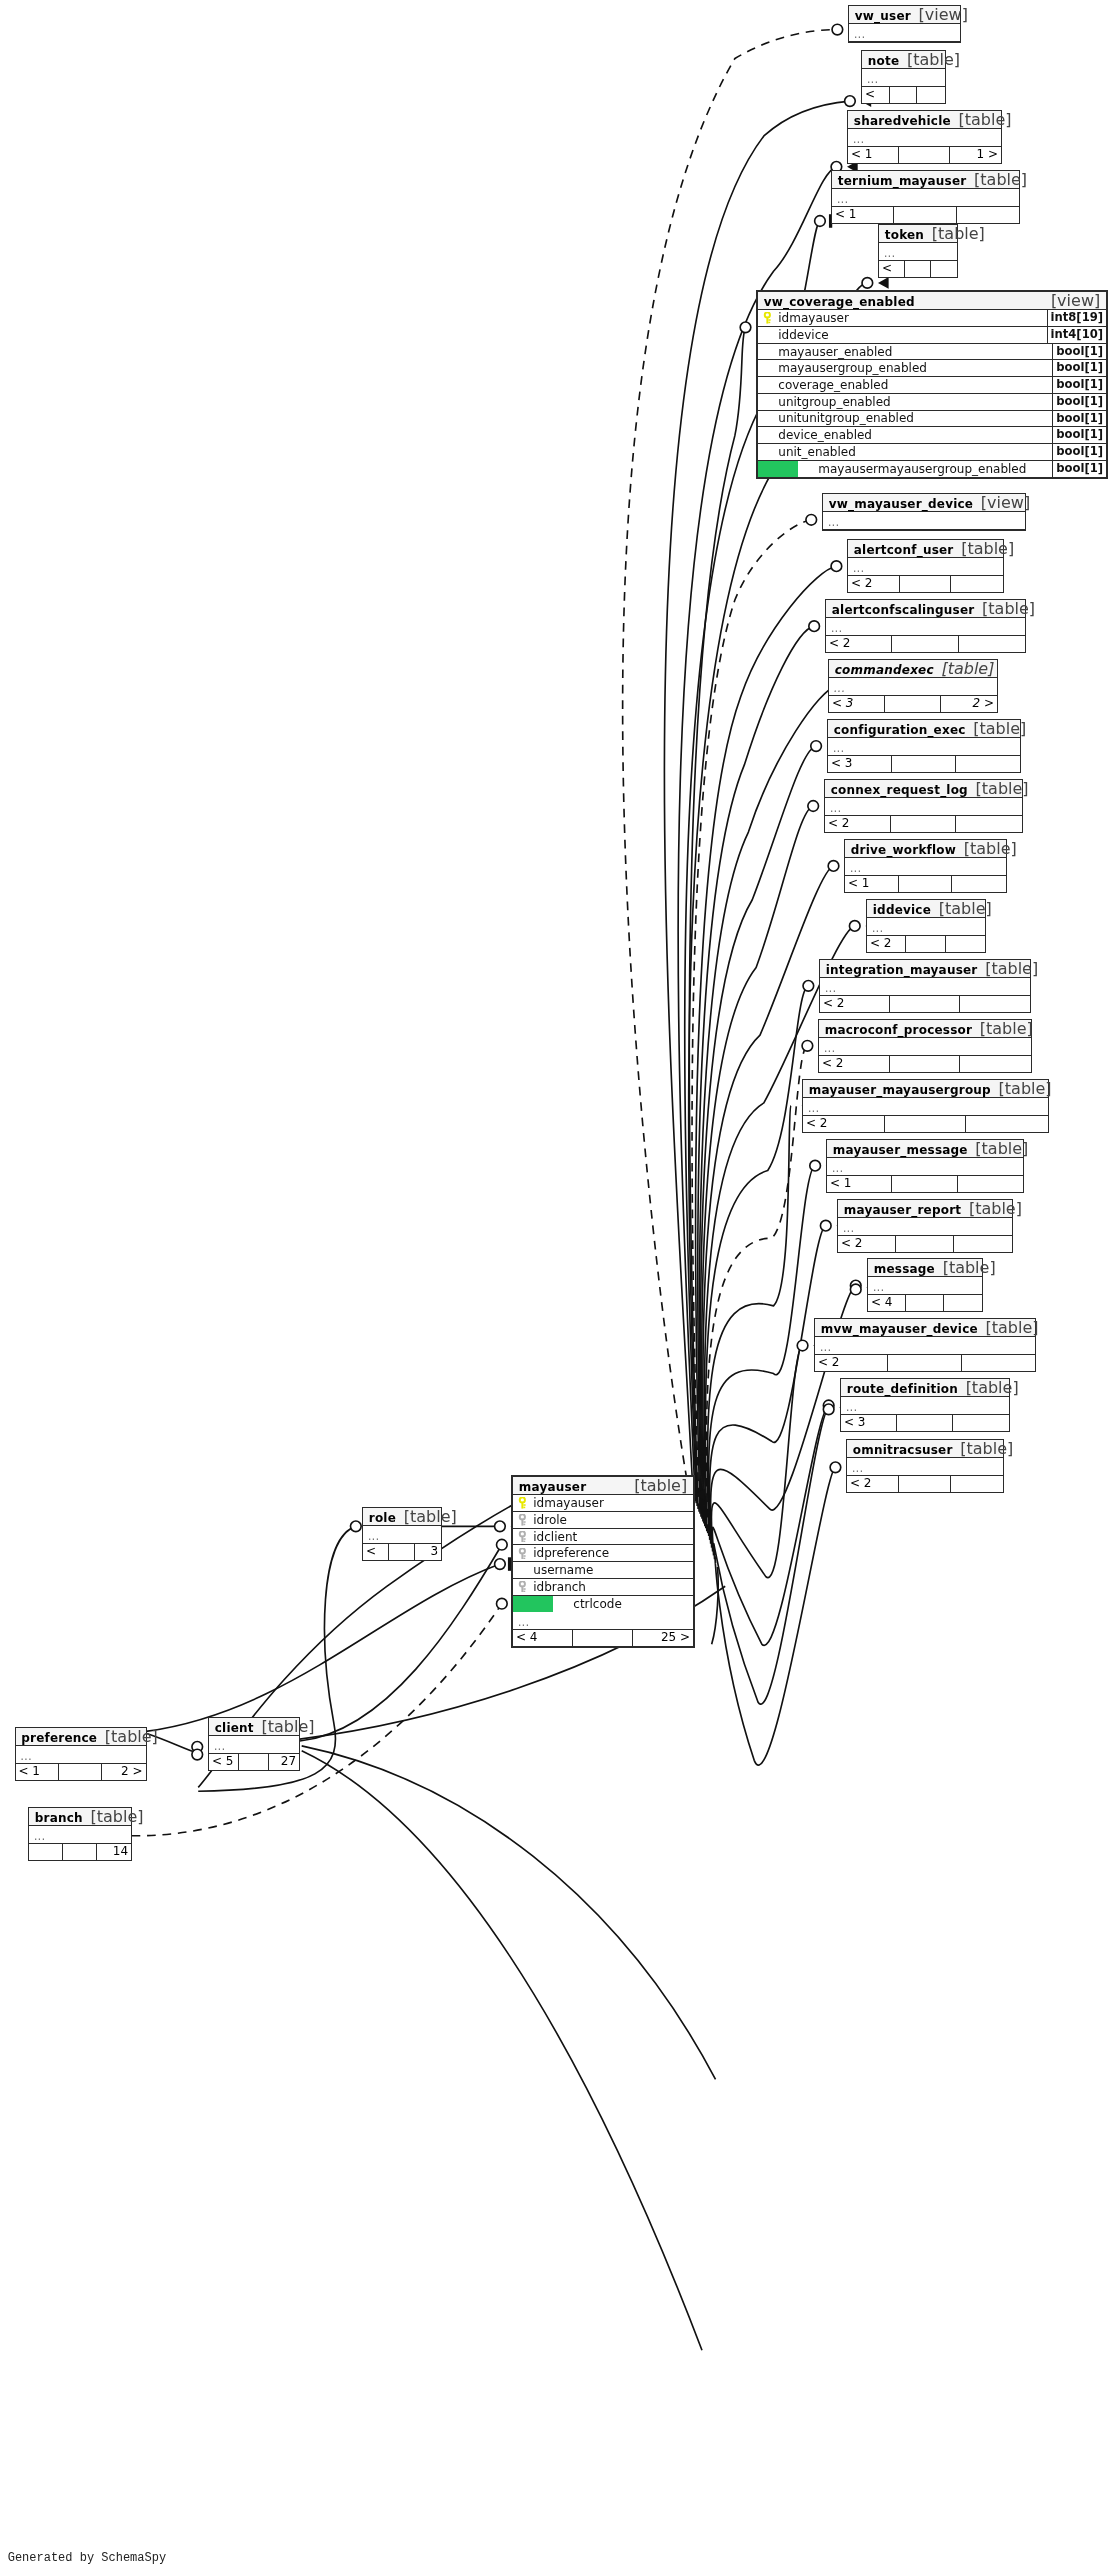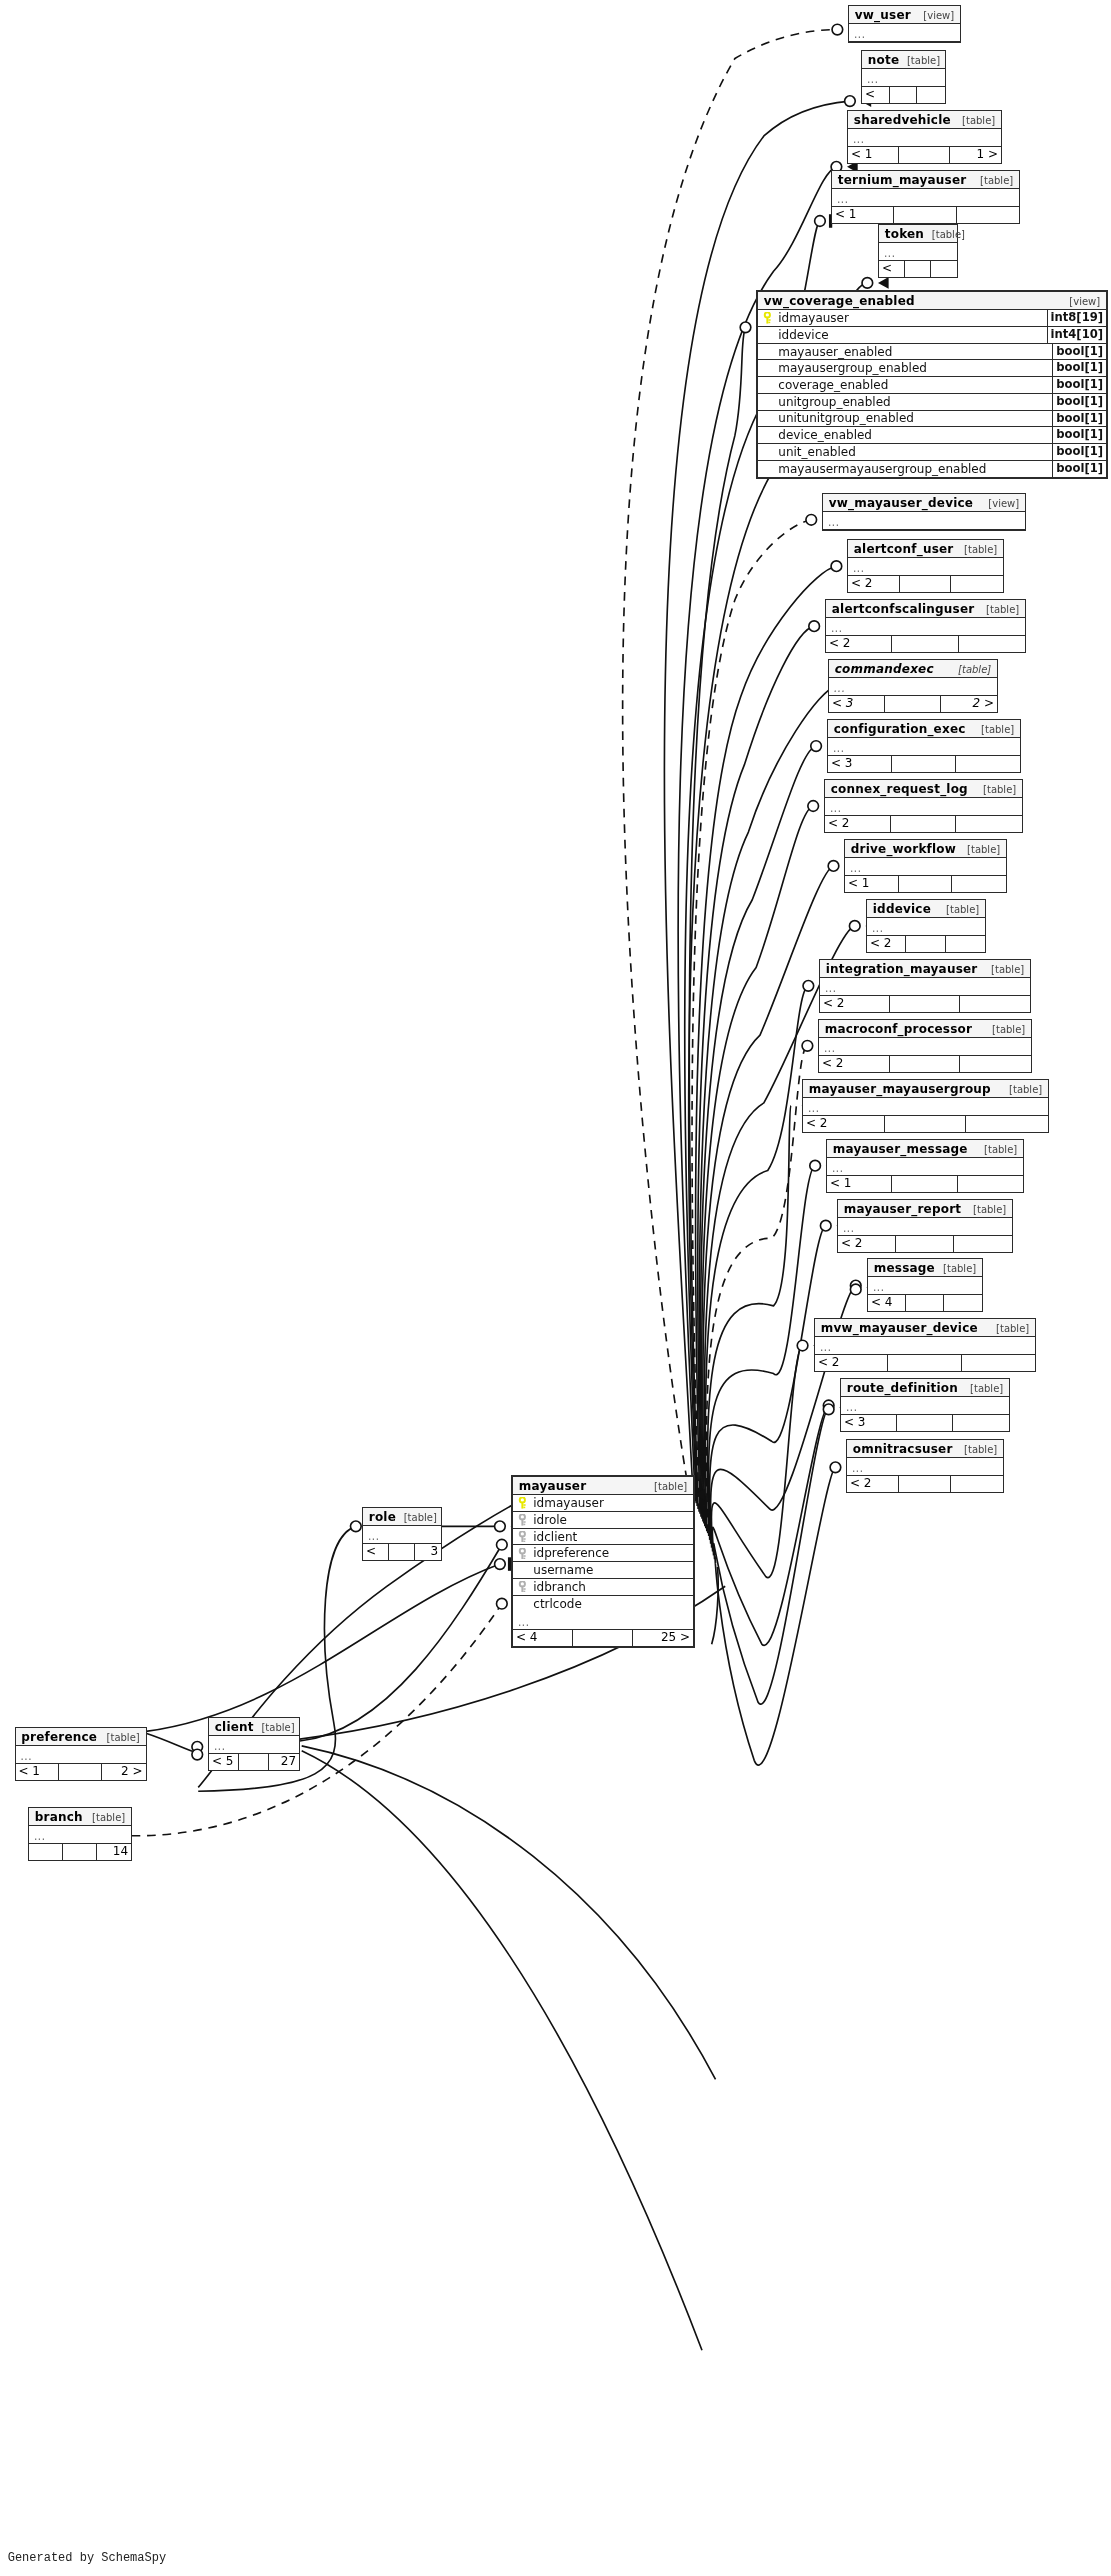--- a/index.html
+++ b/index.html
@@ -46,40 +46,40 @@
     height: 18.4px;
     box-sizing: border-box;
   }
   .nname {
     font-weight: bold;
     font-size: 12px;
     color: #000;
     letter-spacing: 0.2px;
   }
   .ntype {
-    font-size: 10px;
+    font-size: 16px;
     color: #444;
     font-weight: normal;
     padding-left: 7.7px;
   }
   .ncols {
     display: block;
   }
   .ncol {
     display: flex;
     align-items: center;
     height: 16.7px;
     box-sizing: border-box;
     border-bottom: 1.5px solid #2b2b2b;
     font-size: 12px;
     color: #111;
     background: #fff;
     white-space: nowrap;
   }
-  .ncol:last-child { border-bottom: none; }
+  .ncol:last-child { border-bottom: none; margin-left: 40px; }
   .ncol .cname {
     flex: 1 1 auto;
     padding-left: 4.8px;
     overflow: hidden;
   }
   .ncol .ctype {
     flex: 0 0 auto;
     border-left: 1.5px solid #2b2b2b;
     padding: 0 2.9px;
     min-width: 44px;

